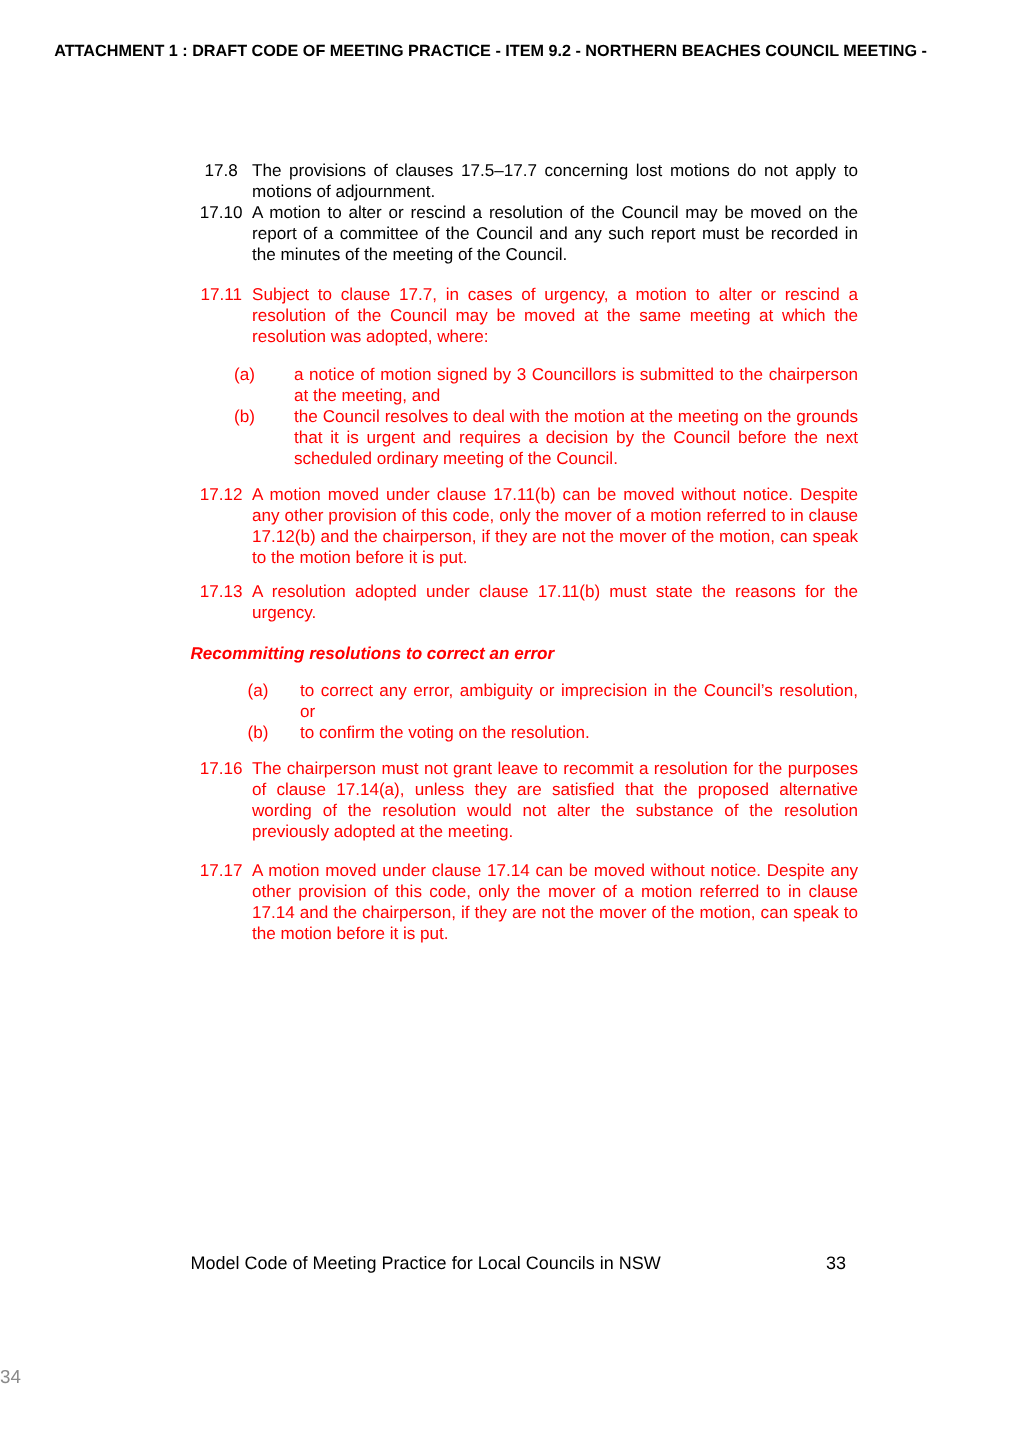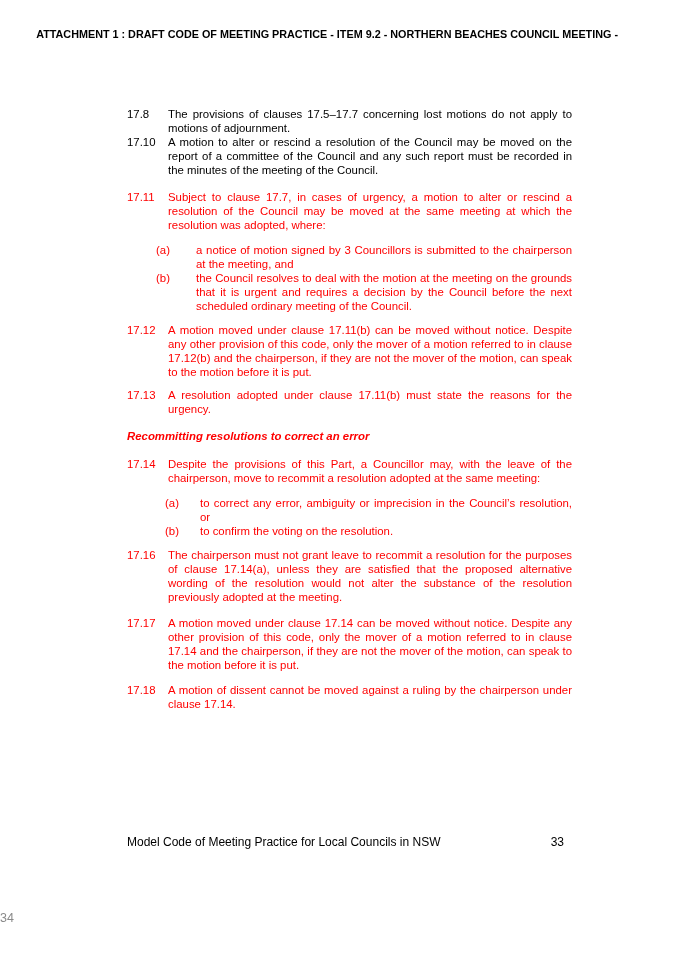--- a/index.html
+++ b/index.html
@@ -27,21 +27,21 @@
     color: #000000;
   }
   .content {
     position: absolute;
     top: 107px; left: 127px;
     width: 445px;
     font-size: 11.4px;
     line-height: 14px;
   }
   .clause { display: flex; }
-  .clause .num { flex: 0 0 41px; }
+  .clause .num { flex: 0 0 41px; text-align: center; }
   .clause .txt { flex: 1; text-align: justify; }
   .sub { display: flex; margin-left: 29px; }
   .sub .lab { flex: 0 0 40px; }
   .sub .txt { flex: 1; text-align: justify; }
   .sub2 { display: flex; margin-left: 38px; }
   .sub2 .lab { flex: 0 0 35px; }
   .sub2 .txt { flex: 1; text-align: justify; }
   .red { color: #fe0000; }
   .section-heading {
     font-weight: bold;
@@ -116,24 +116,20 @@
       <div class="txt">A motion moved under clause 17.11(b) can be moved without notice. Despite any other provision of this code, only the mover of a motion referred to in clause 17.12(b) and the chairperson, if they are not the mover of the motion, can speak to the motion before it is put.</div>
     </div>
 
     <div class="clause red mt9">
       <div class="num">17.13</div>
       <div class="txt">A resolution adopted under clause 17.11(b) must state the reasons for the urgency.</div>
     </div>
 
     <div class="section-heading mt13">Recommitting resolutions to correct an error</div>
 
-    <div class="clause red mt14">
-      <div class="num">17.14</div>
-      <div class="txt">Despite the provisions of this Part, a Councillor may, with the leave of the chairperson, move to recommit a resolution adopted at the same meeting:</div>
-    </div>
 
     <div class="sub2 red mt11">
       <div class="lab">(a)</div>
       <div class="txt">to correct any error, ambiguity or imprecision in the Council’s resolution, or</div>
     </div>
 
     <div class="sub2 red">
       <div class="lab">(b)</div>
       <div class="txt">to confirm the voting on the resolution.</div>
     </div>
@@ -142,24 +138,20 @@
     <div class="clause red mt10">
       <div class="num">17.16</div>
       <div class="txt">The chairperson must not grant leave to recommit a resolution for the purposes of clause 17.14(a), unless they are satisfied that the proposed alternative wording of the resolution would not alter the substance of the resolution previously adopted at the meeting.</div>
     </div>
 
     <div class="clause red mt12">
       <div class="num">17.17</div>
       <div class="txt">A motion moved under clause 17.14 can be moved without notice. Despite any other provision of this code, only the mover of a motion referred to in clause 17.14 and the chairperson, if they are not the mover of the motion, can speak to the motion before it is put.</div>
     </div>
 
-    <div class="clause red mt11">
-      <div class="num">17.18</div>
-      <div class="txt">A motion of dissent cannot be moved against a ruling by the chairperson under clause 17.14.</div>
-    </div>
 
   </div>
 
   <div class="footer">
     <span>Model Code of Meeting Practice for Local Councils in NSW</span>
     <span>33</span>
   </div>
 
   <div class="outer-page-number">34</div>
 

